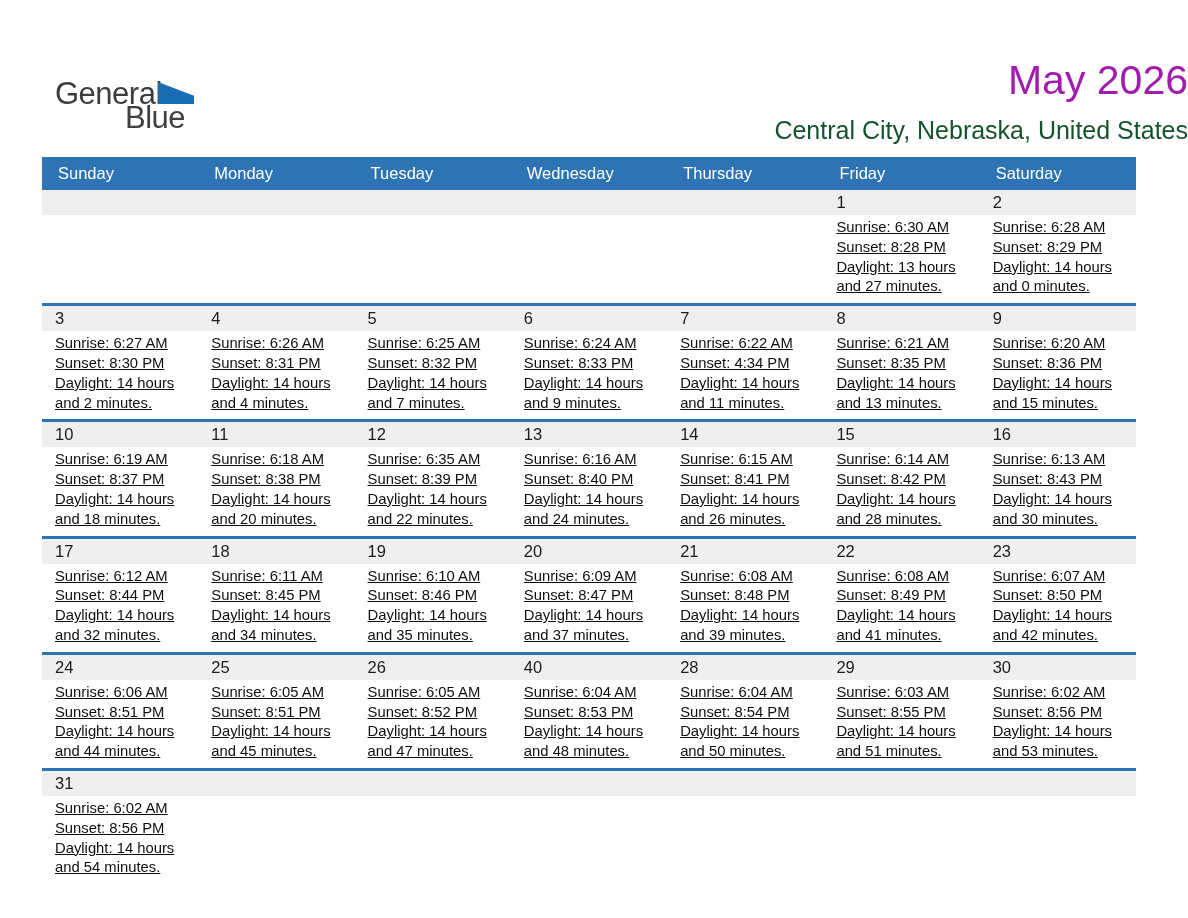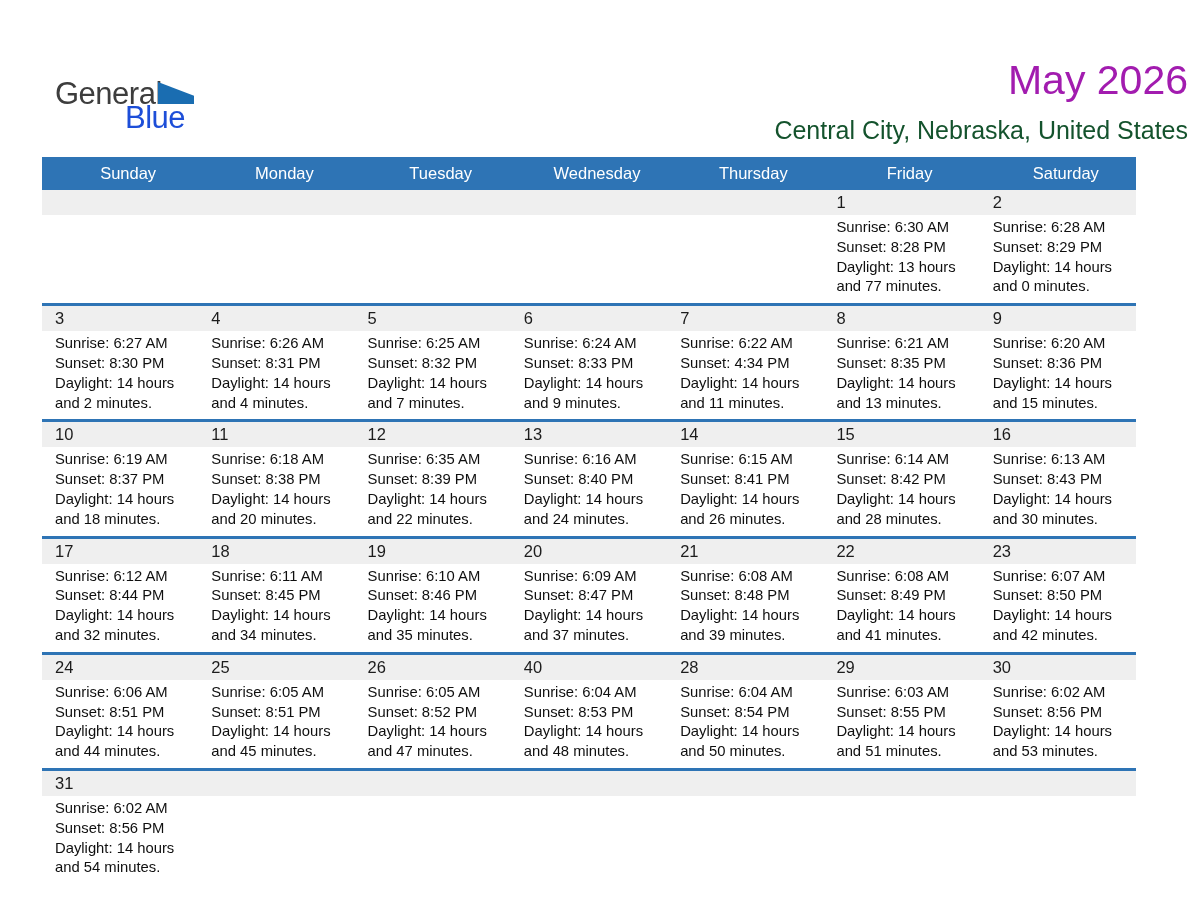--- a/index.html
+++ b/index.html
@@ -20,21 +20,21 @@
     font-size: 31px; color: #3d3d3d; letter-spacing: -0.5px;
   }
   .logo-triangle {
     position: absolute; left: 103px; top: 6px;
     width: 36px; height: 22px;
     background: #1a6db1;
     clip-path: polygon(0 0, 100% 62%, 100% 100%, 0 100%);
   }
   .logo-blue {
     position: absolute; left: 70px; top: 24px;
-    font-size: 31px; color: #1d4ed8; letter-spacing: -0.5px;
+    font-size: 31px; color: #404040; letter-spacing: -0.5px;
   }
   .page-title {
     position: absolute; right: 0; top: 57px;
     font-size: 41px; color: #a21caf; white-space: nowrap;
   }
   .page-subtitle {
     position: absolute; right: 0; top: 116px;
     font-size: 25px; color: #14532d; white-space: nowrap;
   }
 
@@ -48,38 +48,38 @@
     height: 33px;
     align-items: center;
   }
   .weekday-cell {
     flex: 1 1 0;
     color: #ffffff;
     font-size: 16.5px;
     padding-left: 16px;
     overflow: hidden;
     white-space: nowrap;
-    text-align: center;
   }
   .week-row { display: flex; }
   .week-row.bordered { border-top: 3px solid #2e74b5; }
   .day-cell { flex: 1 1 0; min-height: 104px; }
   .day-band {
     height: 25px;
     background: #efefef;
     font-size: 16.5px;
     line-height: 25px;
     padding-left: 13px;
     color: #1c1c1c;
   }
   .day-content {
     padding: 3px 8px 6px 13px;
     font-size: 14.8px;
     line-height: 19.8px;
     color: #0f0f0f;
+    text-decoration: underline;
   }
 </style>
 </head>
 <body>
 
 <div class="page">
 
   <div class="logo">
     <span class="logo-general">General</span>
     <span class="logo-triangle"></span>
@@ -115,21 +115,21 @@
           </div>
           <div class="day-cell">
             <div class="day-band"></div>
           </div>
           <div class="day-cell">
             <div class="day-band">1</div>
             <div class="day-content">
               <div>Sunrise: 6:30 AM</div>
               <div>Sunset: 8:28 PM</div>
               <div>Daylight: 13 hours</div>
-              <div>and 77 minutes.</div>
+              <div>and 27 minutes.</div>
             </div>
           </div>
           <div class="day-cell">
             <div class="day-band">2</div>
             <div class="day-content">
               <div>Sunrise: 6:28 AM</div>
               <div>Sunset: 8:29 PM</div>
               <div>Daylight: 14 hours</div>
               <div>and 0 minutes.</div>
             </div>

